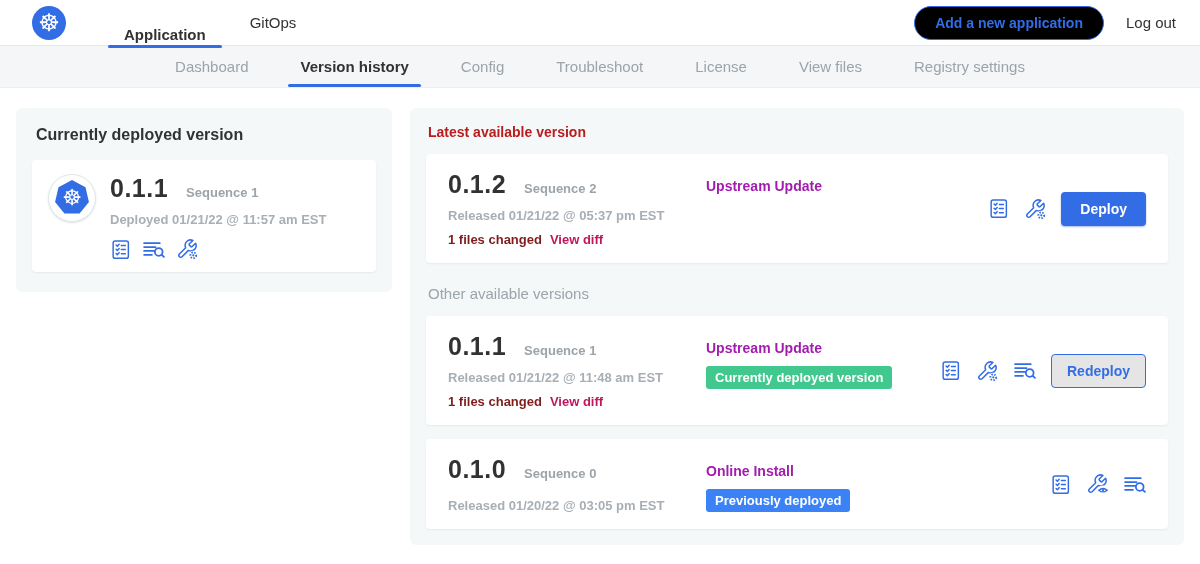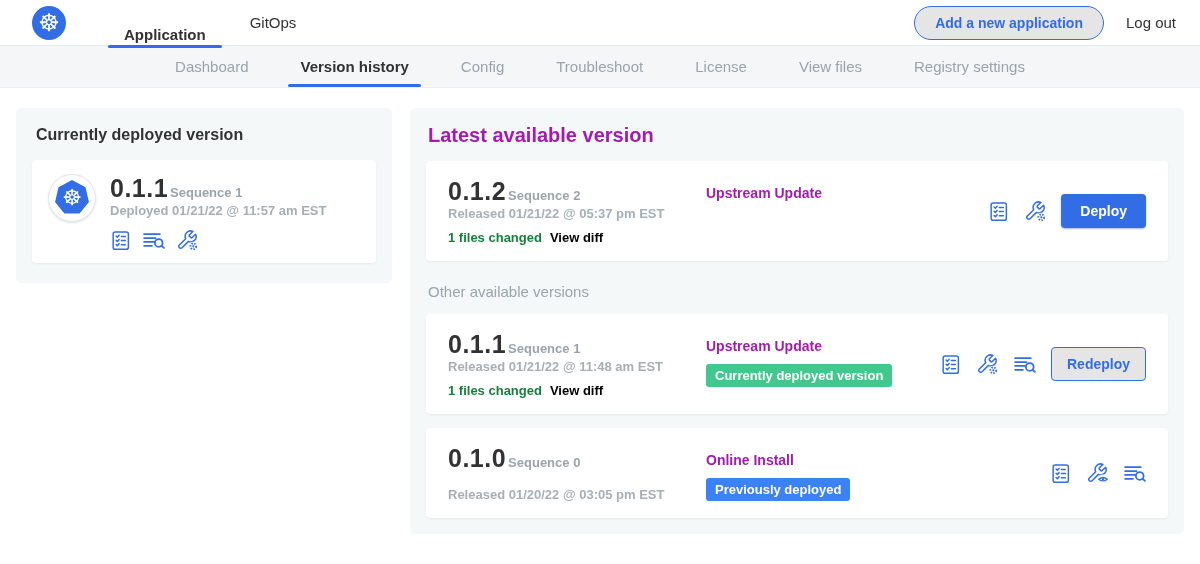--- a/index.html
+++ b/index.html
@@ -22,21 +22,21 @@
     position:relative; display:flex; align-items:center; padding:0 22px;
     font-size:15px; color:#323232; cursor:pointer;
   }
   .header-tab.active { font-weight:700;margin-top:24px; }
   .header-tab.active::after {
     content:""; position:absolute; left:6px; right:6px; bottom:-2px;
     height:3px; background:#326de6; border-radius:2px;
   }
   .header-right { margin-left:auto; display:flex; align-items:center; gap:22px; }
   .add-app-btn {
-    border:1px solid #326de6; color:#326de6; background:#e5e5e5;
+    border:1px solid #326de6; color:#326de6; background:#000000;
     font-weight:700; font-size:14px; padding:8px 20px; border-radius:18px; cursor:pointer;
     font-family:inherit;
   }
   .logout { font-size:15px; color:#323232; cursor:pointer; }
 
   
   .subnav {
     height:42px; background:#f4f6f8; border-bottom:1px solid #eceff1;
     display:flex; justify-content:center;
   }
@@ -65,45 +65,45 @@
     width:48px; height:48px; border-radius:50%; background:#fff;
     border:1px solid #e2e7ea; box-shadow:0 1px 2px rgba(50,60,70,.15);
     display:flex; align-items:center; justify-content:center; flex:none;
   }
   .app-logo-hept {
     width:36px; height:36px; background:#326de6;
     clip-path:polygon(50% 0%, 87.5% 20%, 97% 61%, 71% 93%, 29% 93%, 3% 61%, 12.5% 20%);
     display:flex; align-items:center; justify-content:center;
     color:#fff; font-size:22px; line-height:1;
   }
-  .ver-row { display:flex; align-items:baseline; gap:2px; }
+  .ver-row { display:flex; align-items:baseline; gap:18px; }
   .ver-big { font-size:25px; font-weight:800; color:#323232; letter-spacing:.5px; }
   .ver-seq { font-size:13px; color:#9ba4ab; font-weight:600; }
-  .ver-date { font-size:13px; color:#a7afb6; font-weight:600; margin-top:0; }
+  .ver-date { font-size:13px; color:#a7afb6; font-weight:600; margin-top:9px; }
   .icon-row { display:flex; align-items:center; gap:11px; margin-top:11px; }
   .icon-btn { background:none; border:none; padding:0; cursor:pointer; display:flex; }
 
   
   .versions-panel { flex:1; padding:14px 16px 16px; }
   .latest-header { display:flex; align-items:center; margin:2px 2px 14px; }
-  .latest-title { font-size:20px; font-weight:600; color:#a21caf; }
+  .latest-title { font-size:14px; font-weight:600; color:#b91c1c; }
   .latest-actions { margin-left:auto; display:flex; align-items:center; gap:26px; }
   .link-action {
     display:flex; align-items:center; gap:7px; color:#326de6;
     font-size:13.5px; font-weight:700; cursor:pointer; background:none; border:none;
     font-family:inherit;
   }
   .version-card {
     background:#fff; border-radius:4px; box-shadow:0 1px 2px rgba(50,60,70,.08);
     padding:16px 22px; display:flex; align-items:flex-start;
   }
   .vc-left { width:258px; }
   .vc-files { display:flex; align-items:baseline; gap:8px; margin-top:9px; }
-  .files-txt { font-size:13px; color:#15803d; font-weight:600; }
-  .view-diff { font-size:13px; color:#000000; font-weight:700; cursor:pointer; }
+  .files-txt { font-size:13px; color:#7f1d1d; font-weight:600; }
+  .view-diff { font-size:13px; color:#be185d; font-weight:700; cursor:pointer; }
   .vc-mid { flex:1; padding-top:8px; }
   .source-label { font-size:14px; font-weight:700; color:#a21caf; }
   .badge {
     display:inline-block; margin-top:10px; color:#fff; font-weight:700;
     font-size:13px; padding:4px 9px; border-radius:3px;
   }
   .vc-right { display:flex; align-items:center; gap:15px; align-self:center; }
   .deploy-btn {
     background:#326de6; color:#fff; font-weight:700; font-size:14px;
     border:none; border-radius:4px; padding:9px 19px; cursor:pointer;

